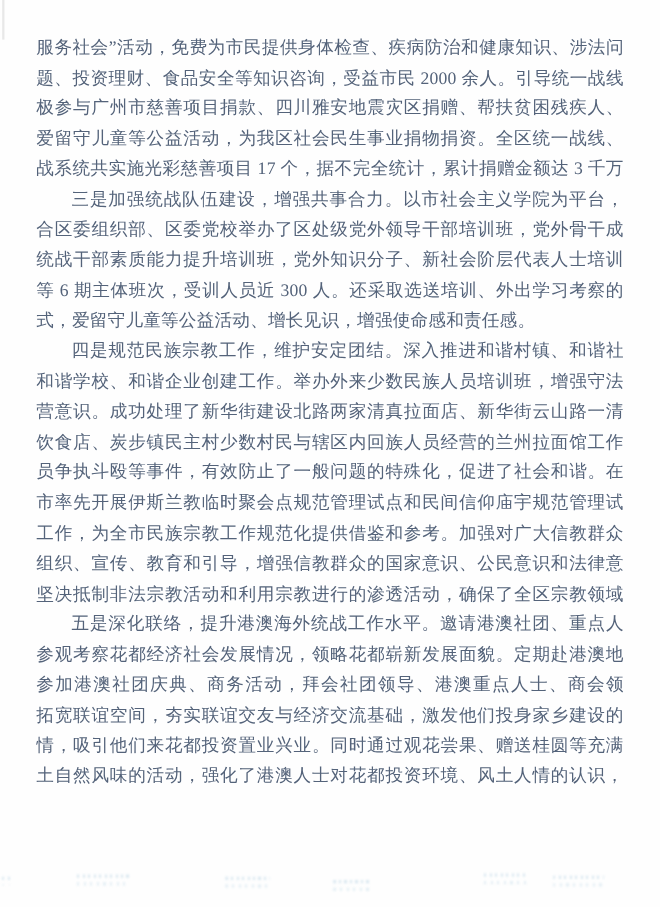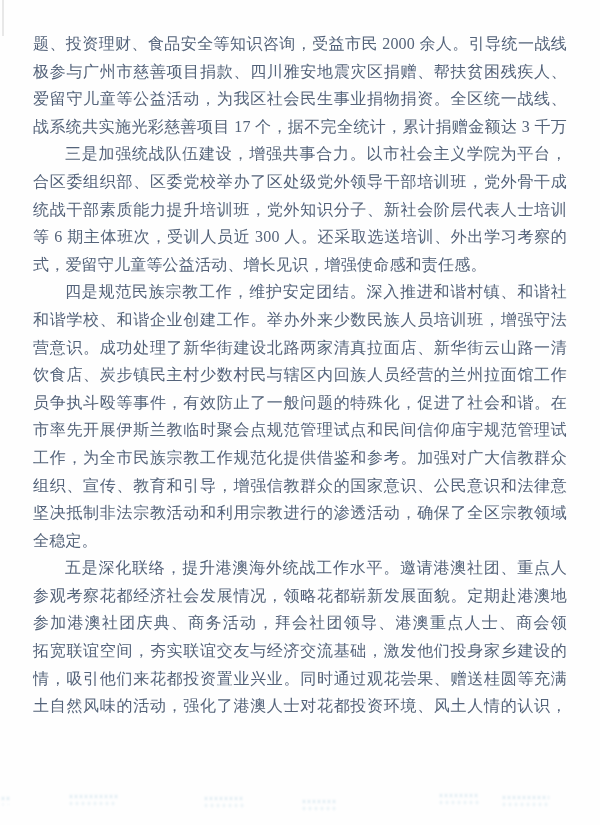--- a/index.html
+++ b/index.html
@@ -78,41 +78,41 @@
 </style>
 </head>
 <body>
 
 <div class="page">
 
   <div class="scan-edge"></div>
 
   <div class="body-text">
 
+    <div class="line">服务社会”活动，免费为市民提供身体检查、疾病防治和健康知识、涉法问</div>
     <div class="line">题、投资理财、食品安全等知识咨询，受益市民 2000 余人。引导统一战线积</div>
     <div class="line">极参与广州市慈善项目捐款、四川雅安地震灾区捐赠、帮扶贫困残疾人、关</div>
     <div class="line">爱留守儿童等公益活动，为我区社会民生事业捐物捐资。全区统一战线、统</div>
     <div class="line">战系统共实施光彩慈善项目 17 个，据不完全统计，累计捐赠金额达 3 千万元。</div>
 
     <div class="line indent">三是加强统战队伍建设，增强共事合力。以市社会主义学院为平台，联</div>
     <div class="line">合区委组织部、区委党校举办了区处级党外领导干部培训班，党外骨干成员、</div>
     <div class="line">统战干部素质能力提升培训班，党外知识分子、新社会阶层代表人士培训班</div>
     <div class="line">等 6 期主体班次，受训人员近 300 人。还采取选送培训、外出学习考察的形</div>
     <div class="line para-end">式，爱留守儿童等公益活动、增长见识，增强使命感和责任感。</div>
 
     <div class="line indent">四是规范民族宗教工作，维护安定团结。深入推进和谐村镇、和谐社区、</div>
     <div class="line">和谐学校、和谐企业创建工作。举办外来少数民族人员培训班，增强守法经</div>
     <div class="line">营意识。成功处理了新华街建设北路两家清真拉面店、新华街云山路一清真</div>
     <div class="line">饮食店、炭步镇民主村少数村民与辖区内回族人员经营的兰州拉面馆工作人</div>
     <div class="line">员争执斗殴等事件，有效防止了一般问题的特殊化，促进了社会和谐。在全</div>
     <div class="line">市率先开展伊斯兰教临时聚会点规范管理试点和民间信仰庙宇规范管理试点</div>
     <div class="line">工作，为全市民族宗教工作规范化提供借鉴和参考。加强对广大信教群众的</div>
     <div class="line">组织、宣传、教育和引导，增强信教群众的国家意识、公民意识和法律意识。</div>
     <div class="line">坚决抵制非法宗教活动和利用宗教进行的渗透活动，确保了全区宗教领域安</div>
-    <div class="line para-end">全稳定。</div>
 
     <div class="line indent">五是深化联络，提升港澳海外统战工作水平。邀请港澳社团、重点人士</div>
     <div class="line">参观考察花都经济社会发展情况，领略花都崭新发展面貌。定期赴港澳地区</div>
     <div class="line">参加港澳社团庆典、商务活动，拜会社团领导、港澳重点人士、商会领袖，</div>
     <div class="line">拓宽联谊空间，夯实联谊交友与经济交流基础，激发他们投身家乡建设的热</div>
     <div class="line">情，吸引他们来花都投资置业兴业。同时通过观花尝果、赠送桂圆等充满乡</div>
     <div class="line">土自然风味的活动，强化了港澳人士对花都投资环境、风土人情的认识，拉</div>
   </div>
 
 

